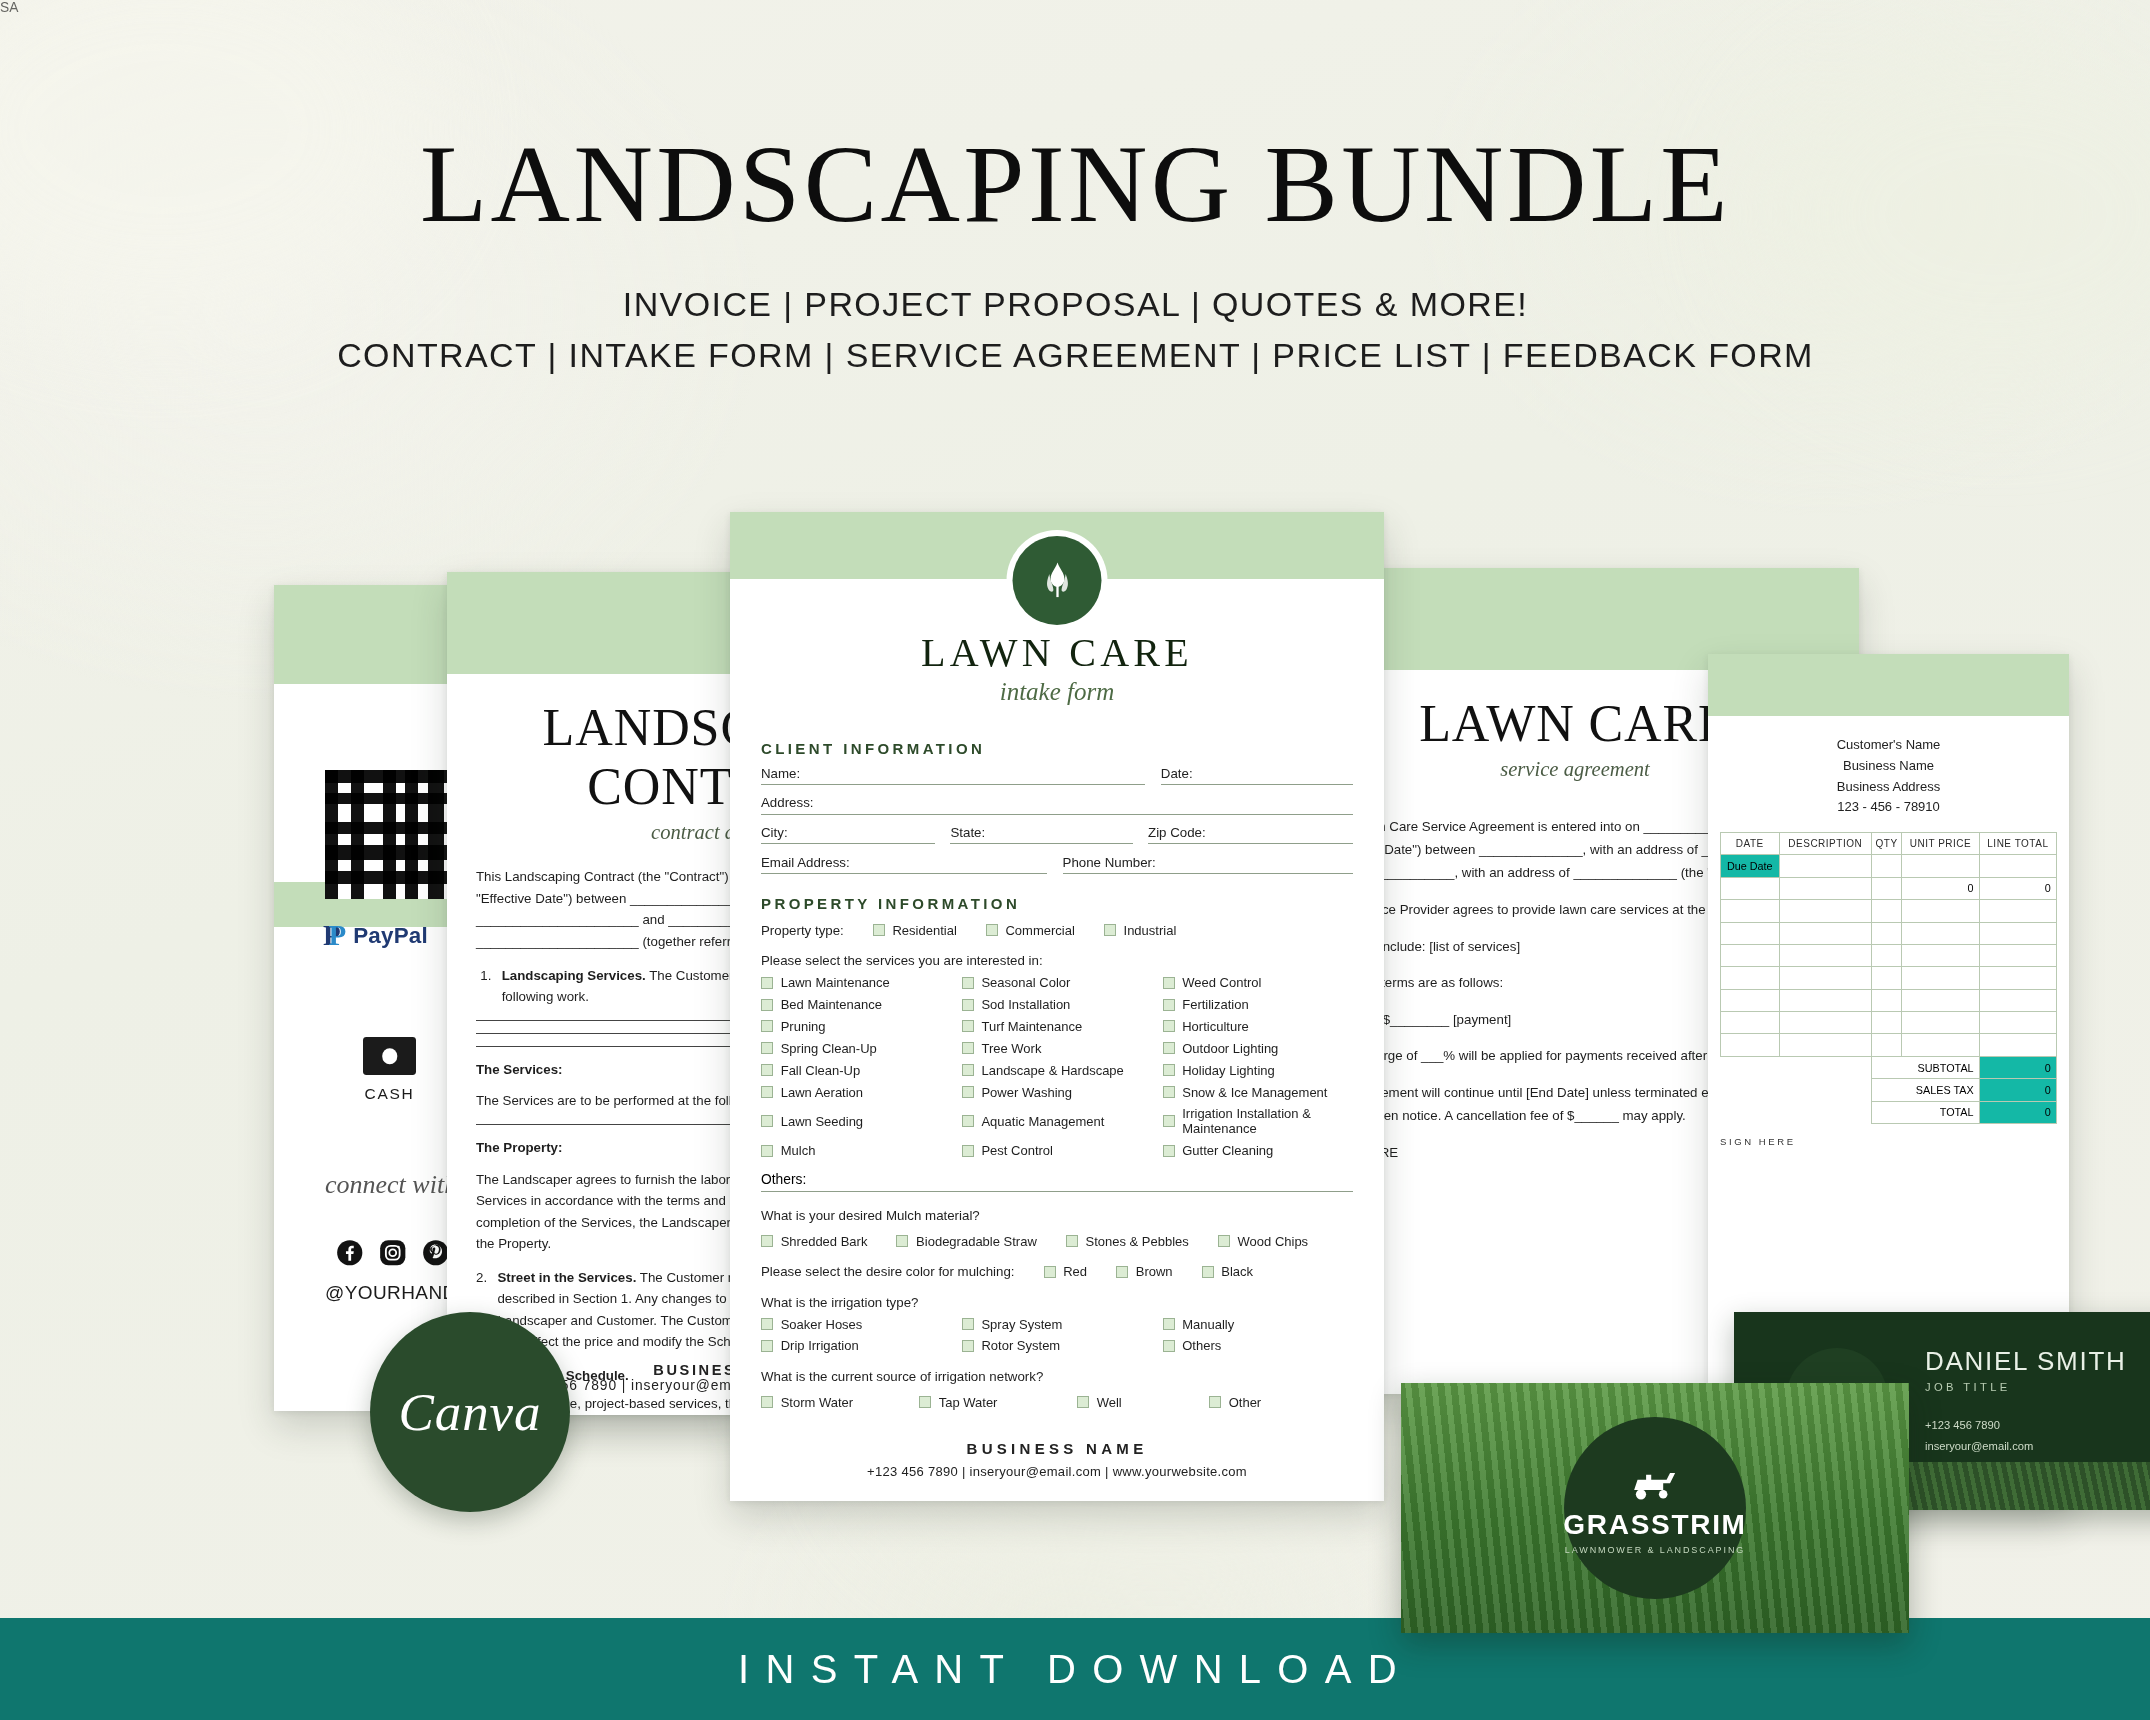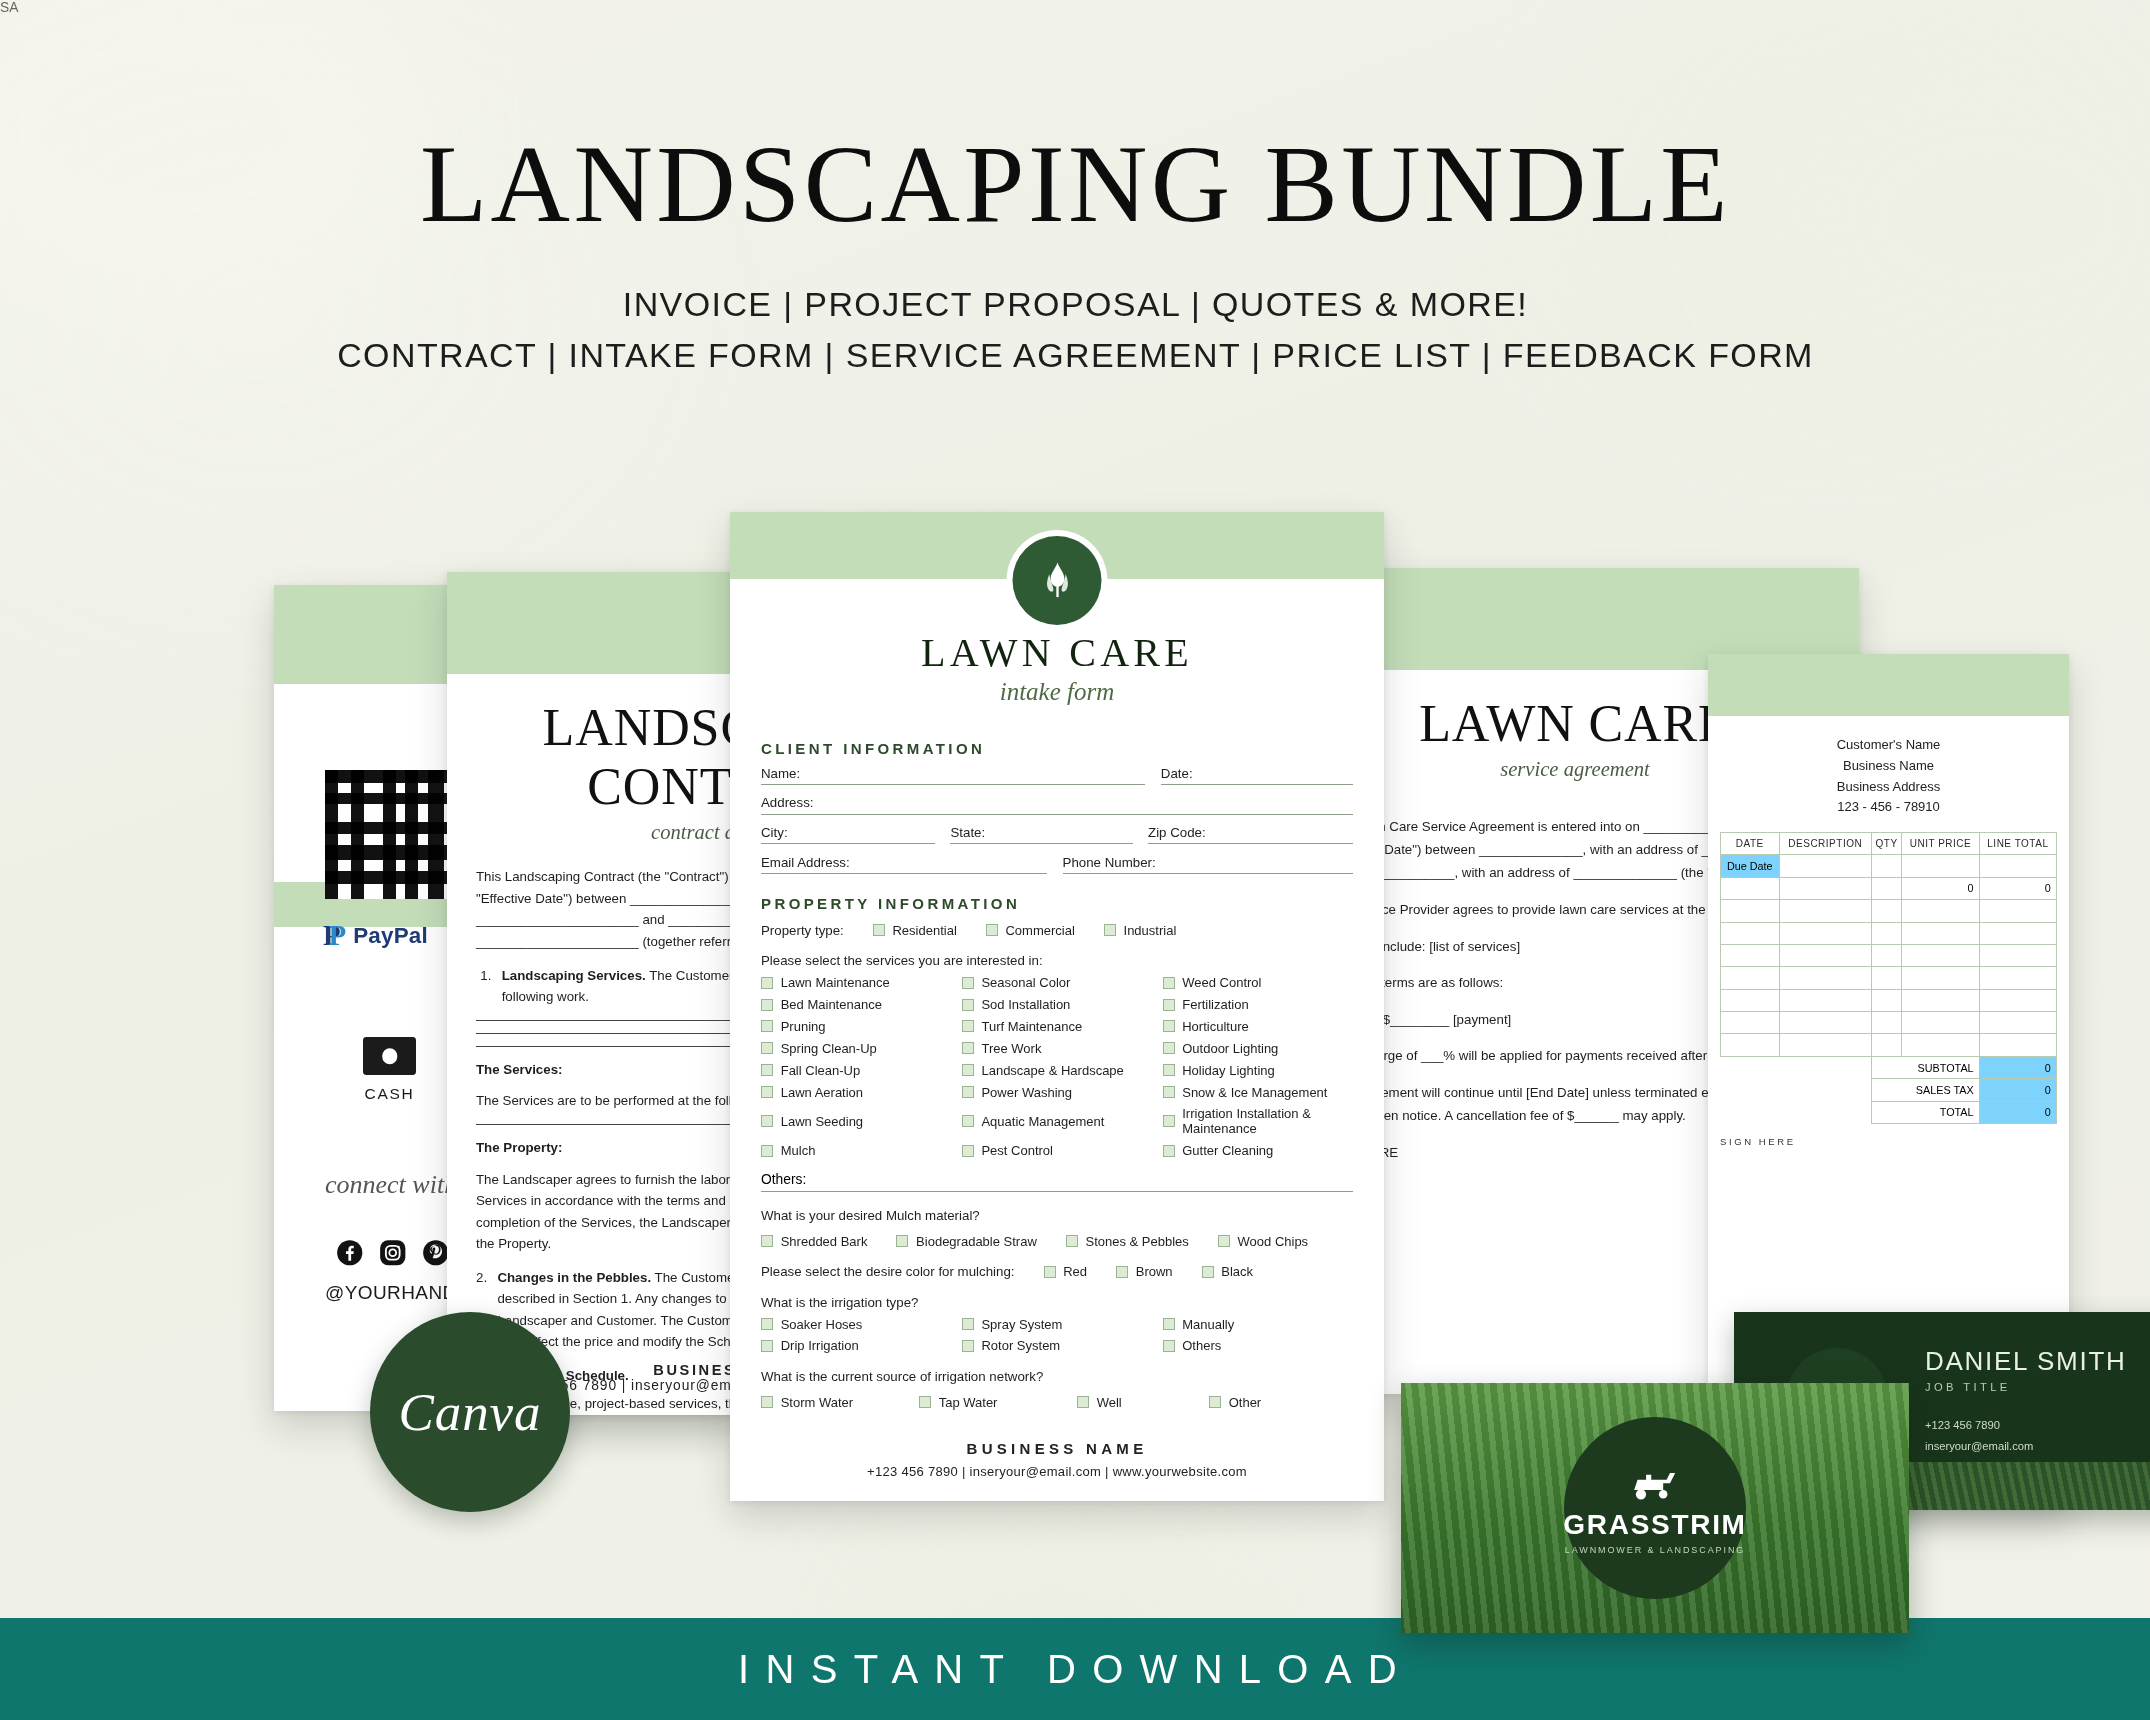--- a/index.html
+++ b/index.html
@@ -99,21 +99,21 @@
   #sheet-agreement .band-top { height:102px; }
   .agree-body { padding:20.6px 34px; font-size:13.3px; color:#1e1e1e; line-height:1.75; }
 
   
   #sheet-invoice { left:1708px; top:654px; width:361px; height:852px; }
   #sheet-invoice .band-top { height:62px; }
   .inv-head { text-align:center; font-size:13px; color:#222; line-height:1.6; padding:19px 8.6px 5.2px; }
   .inv-table { width:100%; border-collapse:collapse; font-size:10.8px; }
   .inv-table th, .inv-table td { border:0.9px solid #b9c9b2; height:22.4px; }
   .inv-table th { background:#ffffff; color:#2a2a2a; font-weight:400; letter-spacing:0.5px; font-size:10px; }
-  .inv-green { background:#7dd3fc; }
+  .inv-green { background:#14b8a6; }
   .inv-right { text-align:right; padding-right:5.2px; }
   .inv-center { text-align:center; }
 
   
   #sheet-intake { left:730px; top:512px; width:654px; height:989px; z-index:6; }
   #sheet-intake .band-top { height:67px; }
   .logo-circle {
     position:absolute; left:50%; transform:translateX(-50%); top:24px;
     width:89px; height:89px; border-radius:50%; background:#2f5b34;
     display:flex; align-items:center; justify-content:center;
@@ -269,21 +269,21 @@
     <p class="bold">The Services:</p>
     <p>The Services are to be performed at the following location:</p>
     <div class="rule"></div>
 
     <p class="bold">The Property:</p>
     <p>The Landscaper agrees to furnish the labor, materials and equipment to perform the Services in accordance with the terms and conditions of this Contract. Upon completion of the Services, the Landscaper will remove all debris and equipment from the Property.</p>
 
     <div class="num-item">
       <span class="n">2.</span>
       <span>
-        <span class="bold">Changes in the Pebbles.</span>
+        <span class="bold">Street in the Services.</span>
         <span>The Customer may request changes to the Services described in Section 1. Any changes to the Services must be agreed upon by the Landscaper and Customer. The Customer agrees that any changes to the Services may affect the price and modify the Schedule described in Section 3.</span>
       </span>
     </div>
     <div class="num-item">
       <span class="n">3.</span>
       <span class="bold">Term and Schedule.</span>
     </div>
     <p>3.1. For one-time, project-based services, the Landscaper will perform the Services in accordance with the following schedule. The Customer understands that this schedule may change if the Customer requests any changes to the Services as described in Section 2. The date is further subject to weather conditions and material availability.</p>
 
   </div>

